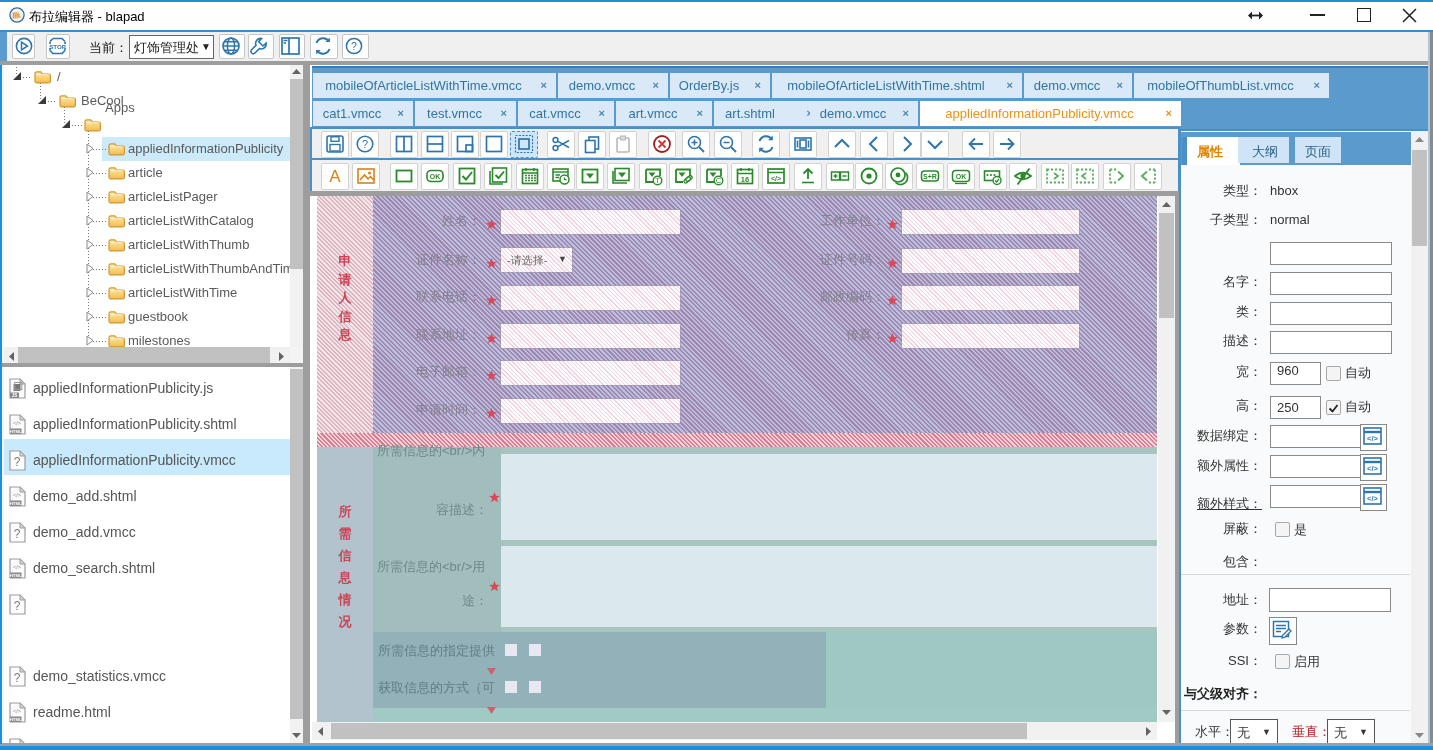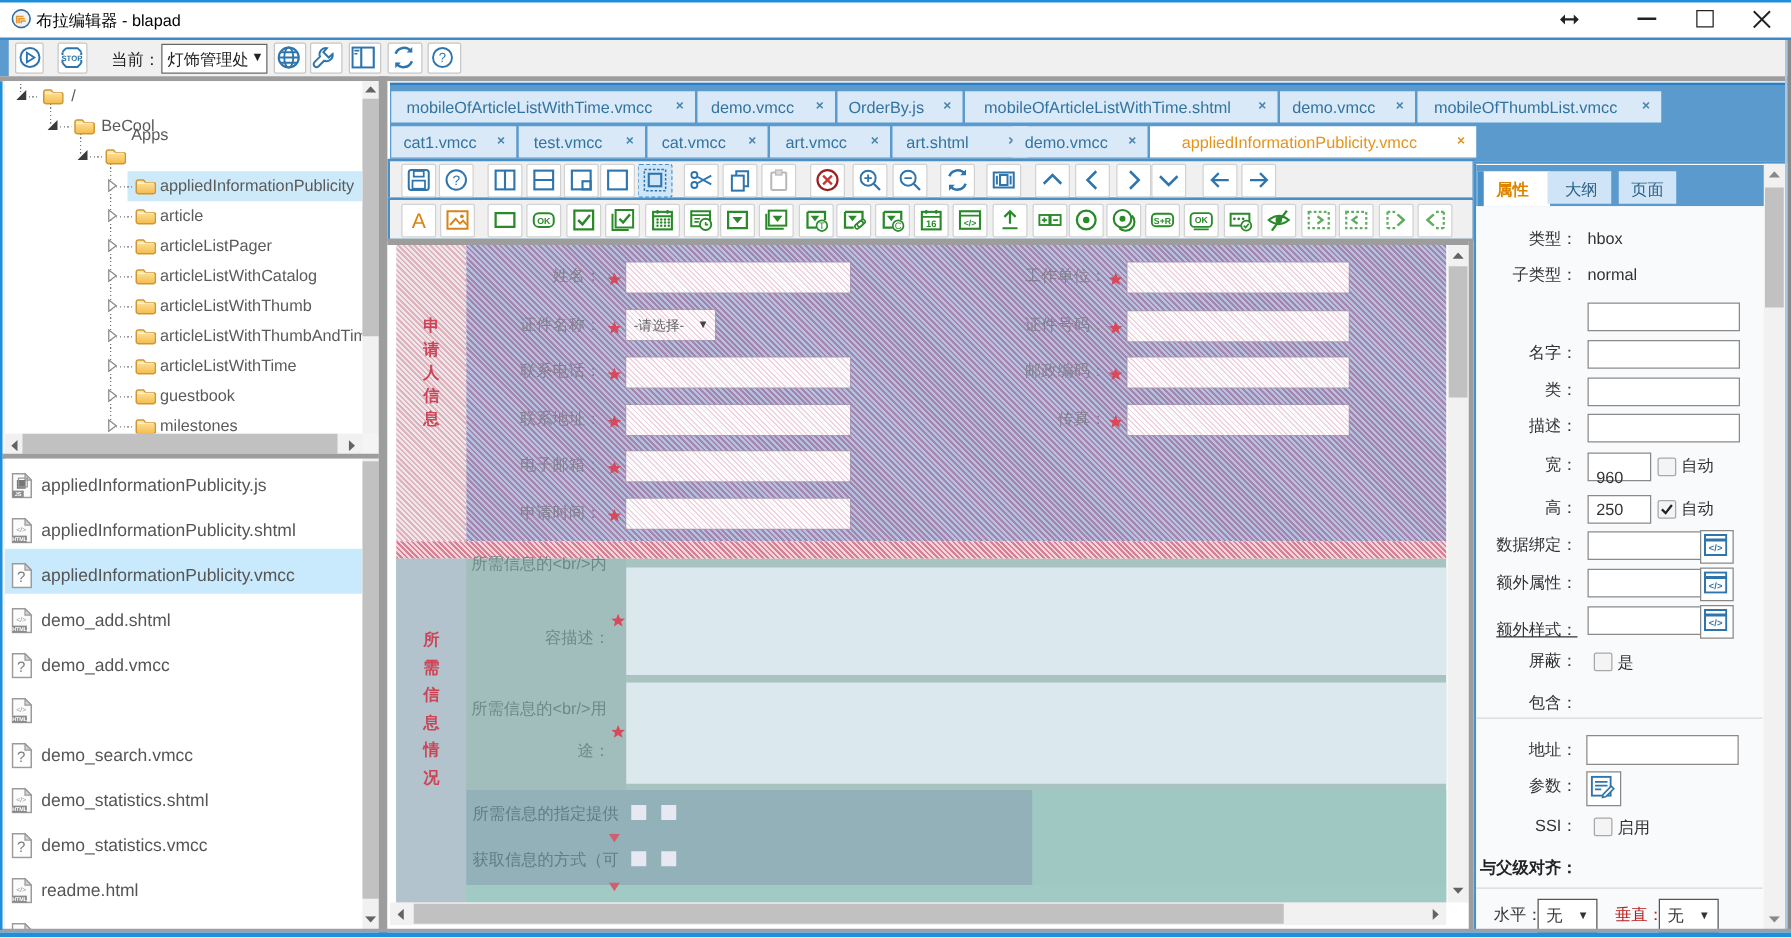--- a/index.html
+++ b/index.html
@@ -279,38 +279,28 @@
         <div class="frow" style="left:29px;top:0">demo_add.vmcc</div>
       </div>
       <div style="position:absolute;left:0;top:183px;width:286px;height:36px">
         <svg style="position:absolute;left:5px;top:8px" width="17" height="21" viewBox="0 0 17 21">
           <path d="M1 1 h10 l5 5 v14 h-15 Z" fill="#fbfbfb" stroke="#9b9b9b" stroke-width="1.2"></path>
           <path d="M11 1 l5 5 h-5 Z" fill="#d5d5d5" stroke="#9b9b9b"></path>
           <text x="8" y="11.4" font-size="5.5" fill="#888" text-anchor="middle" font-family="Liberation Sans">&lt;/&gt;</text>
           <rect x="1" y="14.5" width="11.5" height="5.5" fill="#8a8a8a"></rect>
           <text x="6.7" y="19.2" font-size="4.3" fill="#fff" text-anchor="middle" font-family="Liberation Sans" font-weight="bold">HTML</text>
         </svg>
+        <div class="frow" style="left:29px;top:0">demo_search.shtml</div>
       </div>
       <div style="position:absolute;left:0;top:219px;width:286px;height:36px">
         <svg style="position:absolute;left:5px;top:8px" width="17" height="21" viewBox="0 0 17 21">
           <path d="M1 1 h10 l5 5 v14 h-15 Z" fill="#fdfdfd" stroke="#9b9b9b" stroke-width="1.2"></path>
           <path d="M11 1 l5 5 h-5 Z" fill="#d5d5d5" stroke="#9b9b9b"></path>
           <text x="8" y="15.5" font-size="12" fill="#7d7d7d" text-anchor="middle" font-family="Liberation Sans">?</text>
         </svg>
-        <div class="frow" style="left:29px;top:0">demo_search.vmcc</div>
-      </div>
-      <div style="position:absolute;left:0;top:255px;width:286px;height:36px">
-        <svg style="position:absolute;left:5px;top:8px" width="17" height="21" viewBox="0 0 17 21">
-          <path d="M1 1 h10 l5 5 v14 h-15 Z" fill="#fbfbfb" stroke="#9b9b9b" stroke-width="1.2"></path>
-          <path d="M11 1 l5 5 h-5 Z" fill="#d5d5d5" stroke="#9b9b9b"></path>
-          <text x="8" y="11.4" font-size="5.5" fill="#888" text-anchor="middle" font-family="Liberation Sans">&lt;/&gt;</text>
-          <rect x="1" y="14.5" width="11.5" height="5.5" fill="#8a8a8a"></rect>
-          <text x="6.7" y="19.2" font-size="4.3" fill="#fff" text-anchor="middle" font-family="Liberation Sans" font-weight="bold">HTML</text>
-        </svg>
-        <div class="frow" style="left:29px;top:0">demo_statistics.shtml</div>
       </div>
       <div style="position:absolute;left:0;top:291px;width:286px;height:36px">
         <svg style="position:absolute;left:5px;top:8px" width="17" height="21" viewBox="0 0 17 21">
           <path d="M1 1 h10 l5 5 v14 h-15 Z" fill="#fdfdfd" stroke="#9b9b9b" stroke-width="1.2"></path>
           <path d="M11 1 l5 5 h-5 Z" fill="#d5d5d5" stroke="#9b9b9b"></path>
           <text x="8" y="15.5" font-size="12" fill="#7d7d7d" text-anchor="middle" font-family="Liberation Sans">?</text>
         </svg>
         <div class="frow" style="left:29px;top:0">demo_statistics.vmcc</div>
       </div>
       <div style="position:absolute;left:0;top:327px;width:286px;height:36px">
@@ -846,21 +836,21 @@
 <div class="rlab" style="left:1152px;width:110px;top:244px;margin-left:40px;">id：</div>
 <div class="rinp" style="left:1270px;top:242px;width:120px;height:21px"></div>
 <div class="rlab" style="left:1152px;width:110px;top:274px;">名字：</div>
 <div class="rinp" style="left:1270px;top:272px;width:120px;height:21px"></div>
 <div class="rlab" style="left:1152px;width:110px;top:304px;">类：</div>
 <div class="rinp" style="left:1270px;top:302px;width:120px;height:21px"></div>
 <div class="rlab" style="left:1152px;width:110px;top:333px;">描述：</div>
 <div class="rinp" style="left:1270px;top:331px;width:120px;height:21px"></div>
 <div class="rlab" style="left:1152px;width:110px;top:364px;">宽：</div>
 <div class="rinp" style="left:1270px;top:362px;width:49px;height:21px">
-      <div style="margin:11px 0 0 6px;font-size:13px;color:#333">960</div>
+      <div style="margin:0 0 0 6px;font-size:13px;color:#333">960</div>
     </div>
 <div class="cb" style="left:1326px;top:366px"></div>
 <div class="a" style="left:1345px;top:364px;font-size:13px;color:#333">自动</div>
 <div class="rlab" style="left:1152px;width:110px;top:398px;">高：</div>
 <div class="rinp" style="left:1270px;top:396px;width:49px;height:21px">
       <div style="margin:3px 0 0 6px;font-size:13px;color:#333">250</div>
     </div>
 <div class="cb" style="left:1326px;top:400px"><svg width="13" height="13" viewBox="0 0 13 13">
         <path d="M2.5 6.5 L5.5 9.5 L10.5 3" fill="none" stroke="#222" stroke-width="1.8"></path>
       </svg></div>

